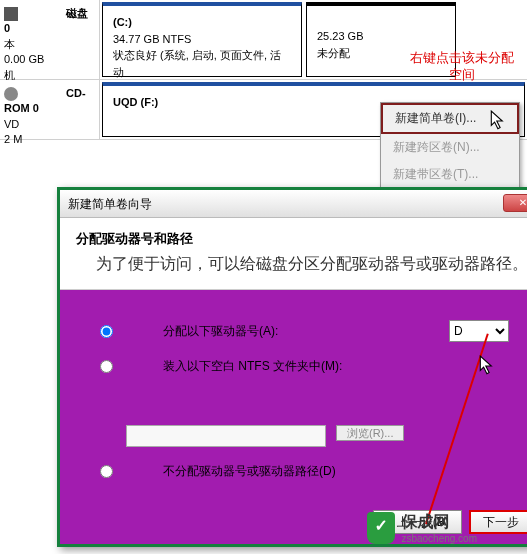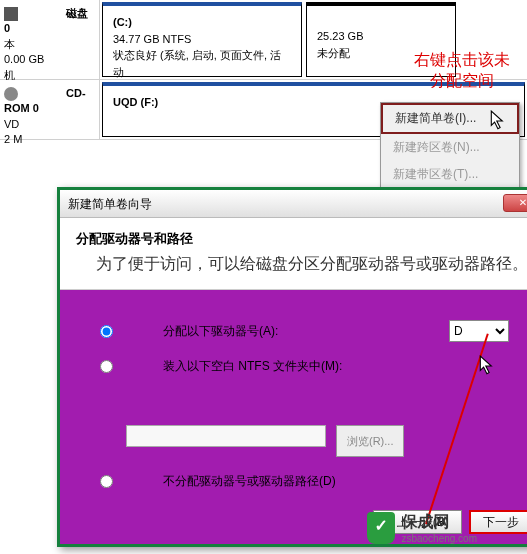--- a/index.html
+++ b/index.html
@@ -7,41 +7,41 @@
 
 .disk-mgmt { position: absolute; top: 0; left: 0; right: 0; height: 300px; background: #fff; }
 .disk-row { display: flex; height: 80px; border-bottom: 1px solid #d0d0d0; }
 .disk-info { width: 100px; padding: 6px 4px; border-right: 1px solid #d0d0d0; background: #fff; font-size: 11px; line-height: 1.4; }
 .disk-info .disk-icon { display: inline-block; width: 14px; height: 14px; background: #555; margin-right: 4px; vertical-align: middle; }
 .disk-info b { font-size: 11px; margin-left: 44px; }
 .partition { border: 1px solid #000; margin: 2px; padding: 8px 10px; font-size: 11px; line-height: 1.5; position: relative; }
 .p-c { width: 200px; border-top: 4px solid #2050a0; }
 .p-unalloc { width: 150px; border-top: 4px solid #000; background: #fff; }
 .p-uqd { flex: 1; border-top: 4px solid #2050a0; }
-.annotation { position: absolute; top: 50px; right: 10px; color: #d00; font-size: 16px; width: 110px; text-align: center; line-height: 1.3; z-index: 5; }
+.annotation { position: absolute; top: 50px; right: 10px; color: #d00; font-size: 13px; width: 110px; text-align: center; line-height: 1.3; z-index: 5; }
 .ctx-menu { position: absolute; top: 102px; left: 380px; background: #f0f0f0; border: 1px solid #999; box-shadow: 2px 2px 4px rgba(0,0,0,0.3); width: 140px; z-index: 10; }
 .ctx-item { padding: 5px 12px; font-size: 12px; color: #333; }
 .ctx-item.first { border: 2px solid #7f1d1d; position: relative; }
 .ctx-item.disabled { color: #999; }
 .cursor1 { position: absolute; top: 110px; left: 490px; z-index: 20; }
 .cursor2 { position: absolute; top: 355px; right: 30px; z-index: 60; }
 
 .wizard { position: absolute; top: 187px; left: 25px; width: 495px; height: 360px; background: #a21caf; border: 3px solid #15803d; box-shadow: 3px 3px 8px rgba(0,0,0,0.4); z-index: 50; margin-left: 32px; }
 .wiz-titlebar { height: 28px; background: linear-gradient(to bottom, #fff, #e0e0e0); border-bottom: 1px solid #bbb; padding: 6px 8px; position: relative; }
 .wiz-title { font-size: 12px; }
 .wiz-close { position: absolute; right: 6px; top: 4px; width: 40px; height: 18px; background: linear-gradient(to bottom, #e88, #c44); border: 1px solid #a33; border-radius: 3px; color: #fff; text-align: center; font-size: 10px; line-height: 16px; }
 .wiz-header { background: #fff; padding: 12px 16px 14px; border-bottom: 1px solid #ccc; }
 .wiz-header h2 { font-size: 13px; font-weight: bold; margin-bottom: 6px; }
 .wiz-header p { font-size: 16px; color: #333; padding-left: 20px; }
 .wiz-body { padding: 30px 40px; }
 .opt-row { margin-bottom: 16px; display: flex; align-items: center; gap: 44px; }
 .opt-row label { font-size: 12px; margin-left: 6px; }
 .drive-select { margin-left: auto; width: 60px; height: 22px; font-size: 12px; border: 1px solid #888; background: #fff; }
 .mount-input { width: 200px; height: 22px; margin-left: 26px; border: 1px solid #aaa; background: #f8f8f8; }
-.browse-btn { margin-left: 10px; height: 32px; padding: 0 10px; font-size: 11px; border: 1px solid #999; background: #eee; color: #888; }
+.browse-btn { margin-left: 10px; height: 16px; padding: 0 10px; font-size: 11px; border: 1px solid #999; background: #eee; color: #888; }
 .wiz-footer { position: absolute; bottom: 10px; right: 16px; }
 .wiz-btn { height: 24px; padding: 0 12px; font-size: 12px; border: 1px solid #888; background: linear-gradient(#fff,#e4e4e4); margin-left: 4px; }
 .wiz-btn.next { border: 2px solid #d00; }
 .redline { position: absolute; width: 2px; height: 200px; background: #d00; transform: rotate(18deg); transform-origin: bottom; bottom: 30px; right: 100px; z-index: 55; }
 
 .watermark { position: absolute; bottom: 10px; right: 50px; display: flex; align-items: center; gap: 6px; font-size: 16px; font-weight: bold; color: #333; z-index: 100; padding-left: 8px; }
 .wm-shield { width: 28px; height: 32px; background: #2a9d3f; border-radius: 4px 4px 8px 8px; position: relative; }
 .wm-shield::after { content: "✓"; color: #fff; position: absolute; top: 4px; left: 7px; font-size: 16px; }
 .wm-sub { font-size: 10px; color: #777; display: block; font-weight: normal; }
 

